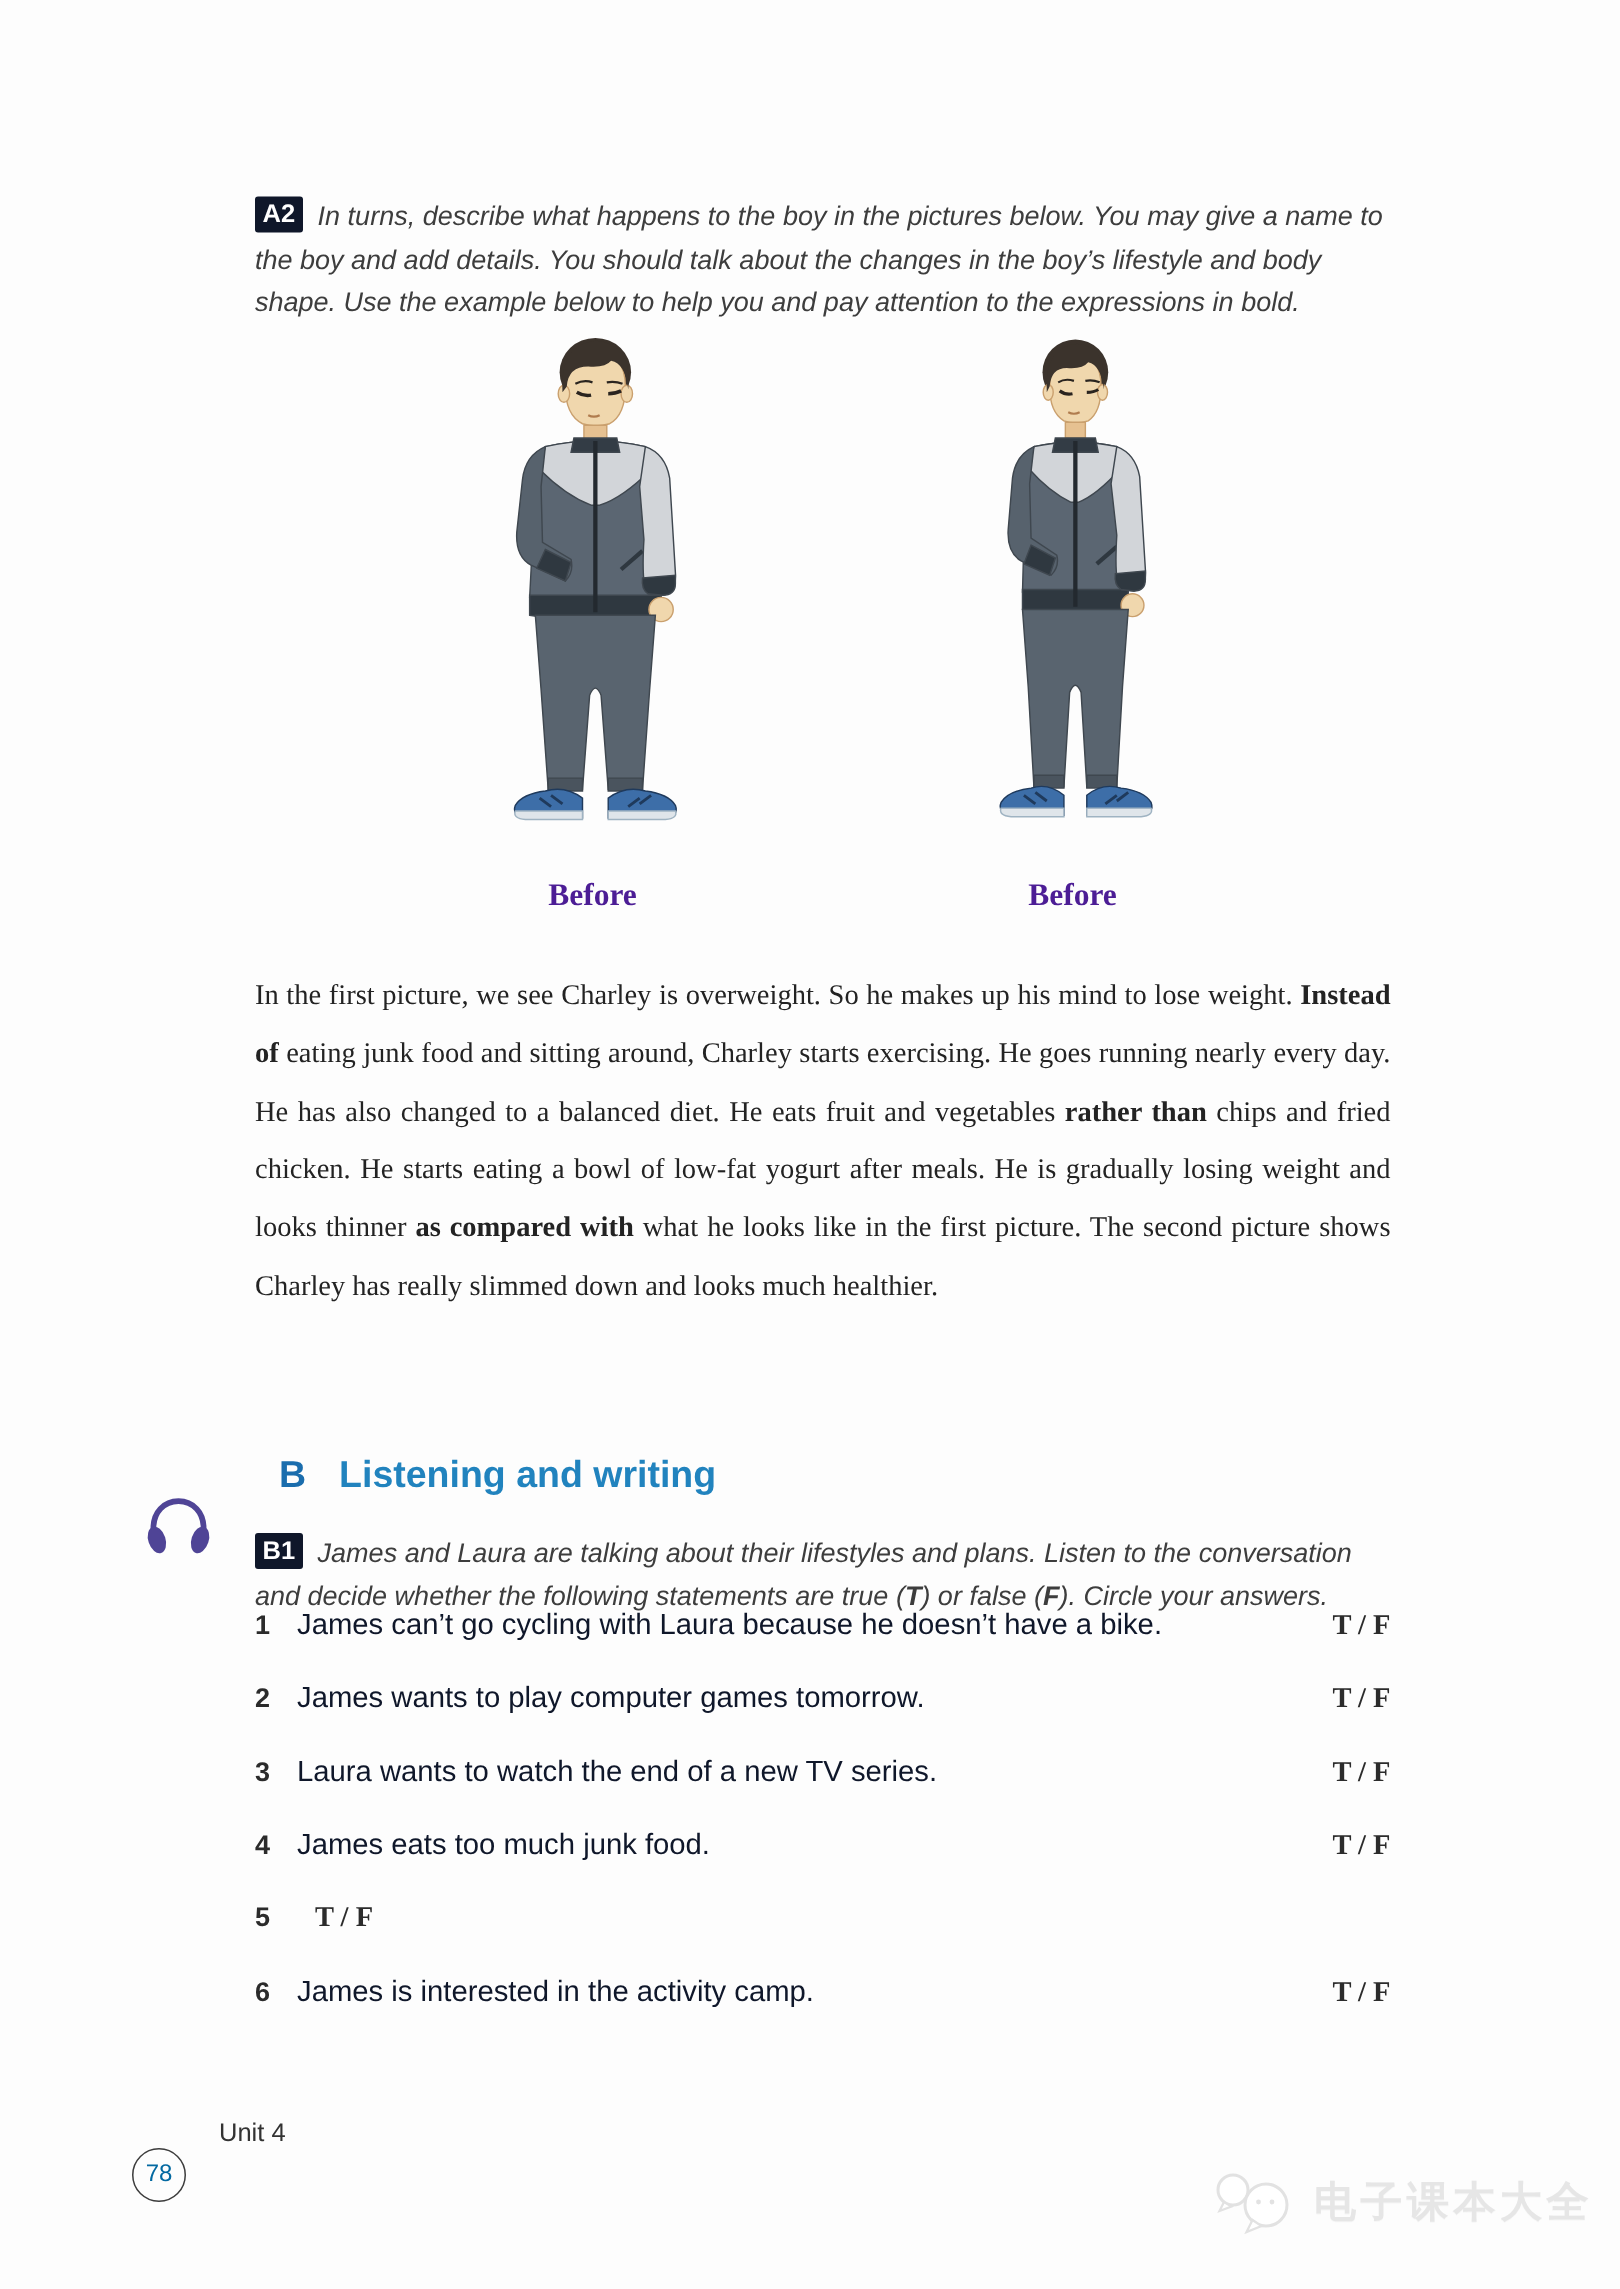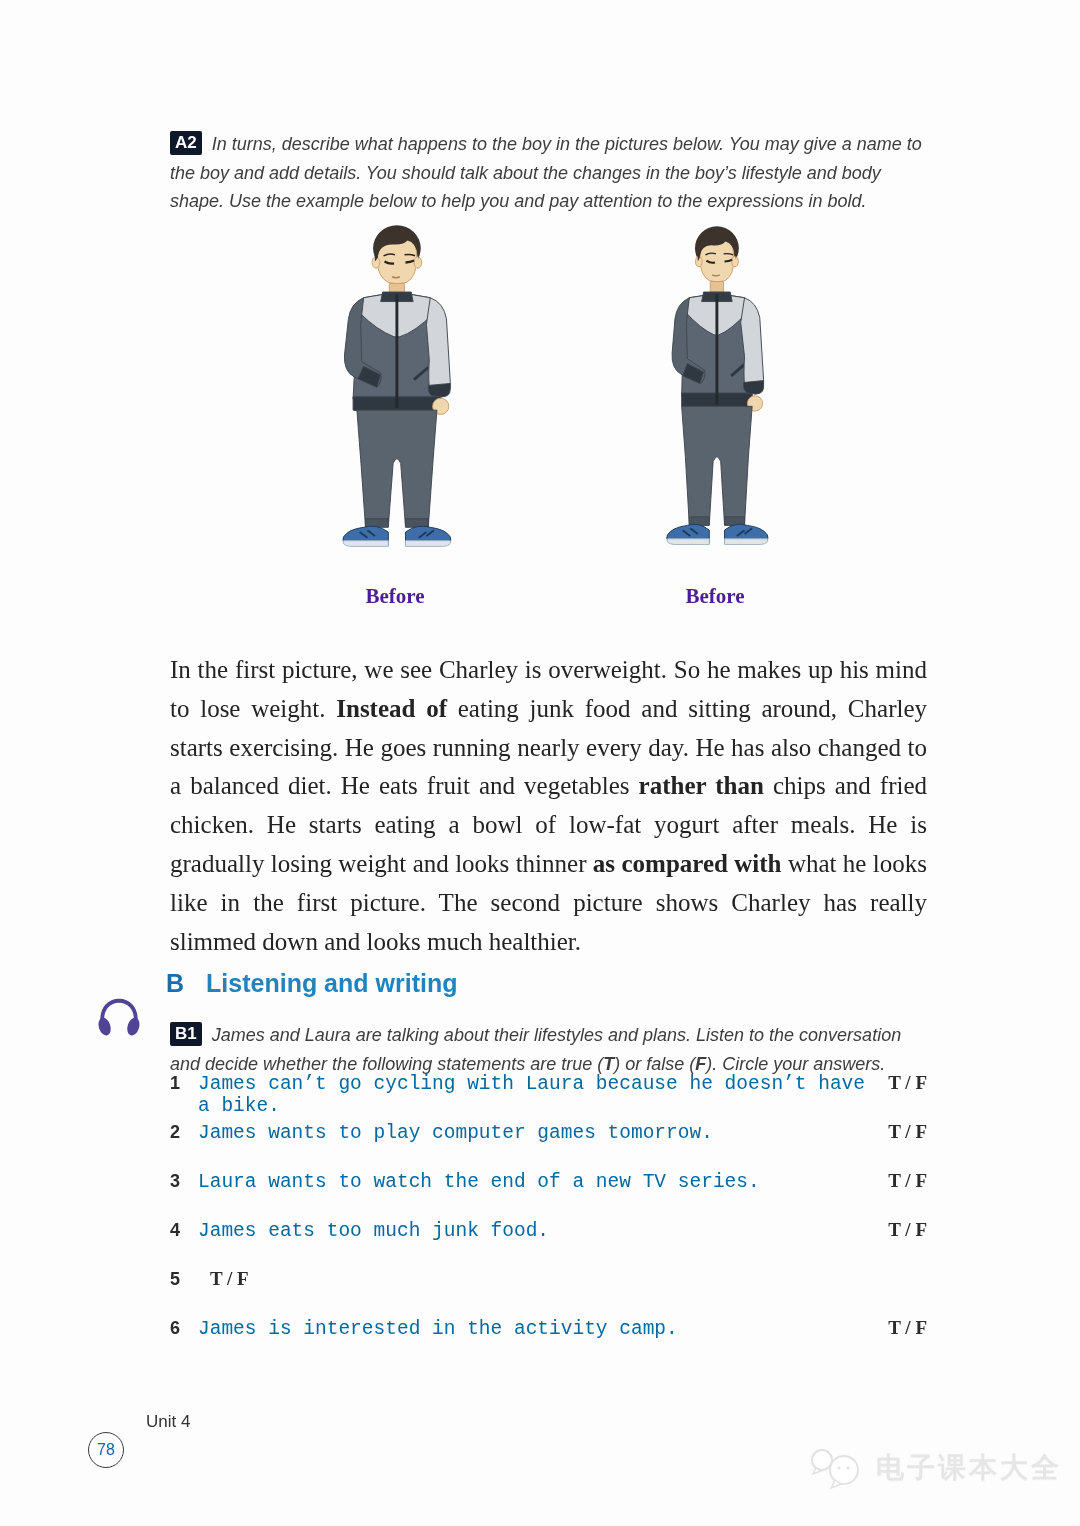--- a/index.html
+++ b/index.html
@@ -29,46 +29,46 @@
   .figure svg{display:block;width:146px;height:362px;}
   .figure-label{
     font-family:"Liberation Serif","DejaVu Serif",serif;font-weight:700;
     font-size:21px;color:#4c1d95;margin-top:10px;
   }
 
   
   .example-paragraph{
     position:absolute;left:170px;top:626px;width:757px;
     font-family:"Liberation Serif","DejaVu Serif",serif;
-    font-size:25px;line-height:38.8px;color:#232323;text-align:justify;
+    font-size:19px;line-height:38.8px;color:#232323;text-align:justify;
   }
   .example-paragraph b{font-weight:700;}
 
   
   .b-heading{
-    position:absolute;left:166px;top:948px;font-weight:700;font-size:25px;
+    position:absolute;left:186px;top:948px;font-weight:700;font-size:25px;
   }
   .b-heading .b-letter{color:#1a6dad;margin-right:22px;}
   .b-heading .b-title{color:#2183be;}
 
   .headphones{position:absolute;left:96px;top:996px;width:46px;height:44px;}
 
   .b1-block{
     position:absolute;left:170px;top:1003px;width:762px;
     font-style:italic;font-size:18px;line-height:28.5px;color:#3d3d3d;
   }
   .b1-block b{font-weight:700;}
 
   
   .statements{position:absolute;left:170px;top:1072px;width:757px;}
   .statement-row{display:flex;align-items:baseline;height:30px;margin-bottom:19px;}
   .statement-num{width:28px;font-weight:700;font-size:18px;color:#2b2b2b;flex:0 0 28px;}
   .statement-text{
-    flex:1;font-family:Liberation Mono, monospace;
-    font-size:19.5px;color:#0369a1;
+    flex:1;font-family:Liberation Sans, sans-serif;
+    font-size:19.5px;color:#0f172a;
   }
   .statement-tf{
     flex:0 0 auto;font-family:"Liberation Serif","DejaVu Serif",serif;
     font-weight:700;font-size:19px;color:#2b2b2b;padding-left:12px;
   }
 
   
   .page-circle{
     position:absolute;left:88px;top:1432px;width:34px;height:34px;
     border:1.5px solid #3c3c3c;border-radius:50%;

